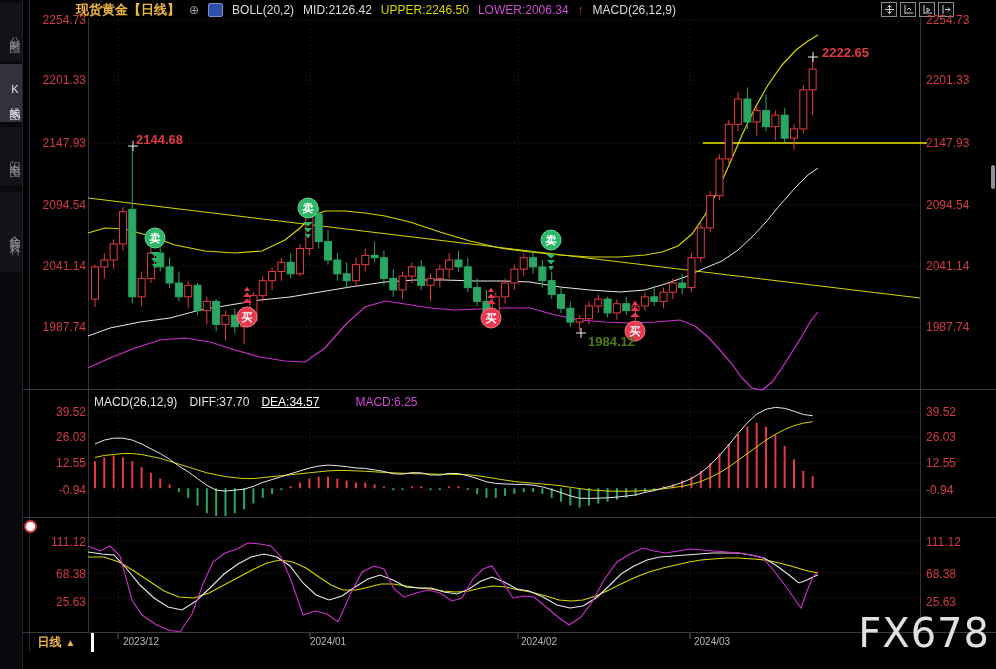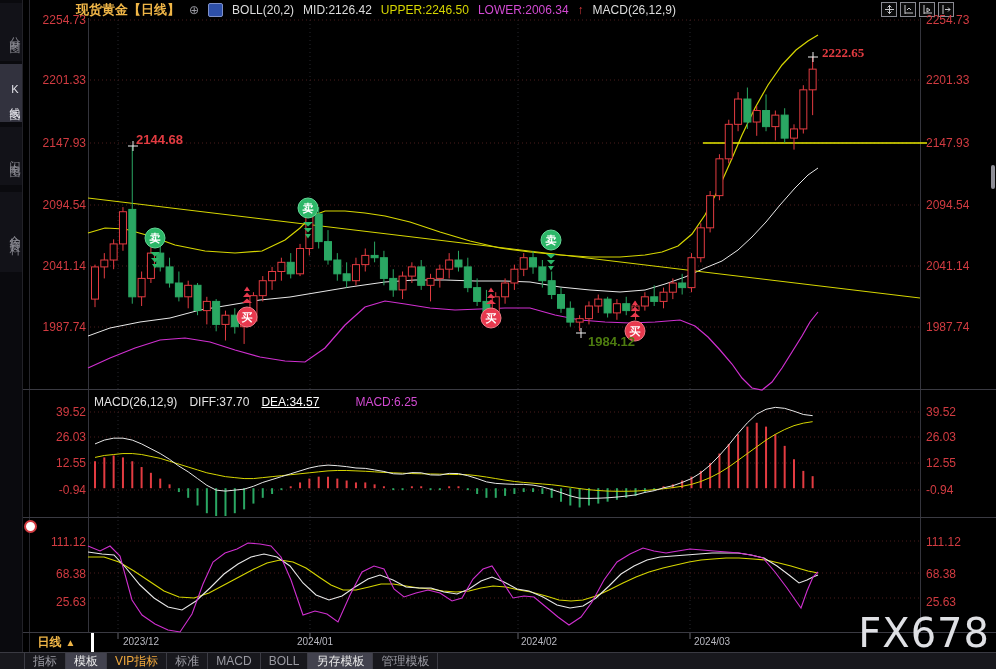--- a/index.html
+++ b/index.html
@@ -407,21 +407,21 @@
   <div class="yl" style="top:259px;">2041.14</div>
   <div class="yl" style="top:320px;">1987.74</div>
   <div class="yr" style="top:13px;">2254.73</div>
   <div class="yr" style="top:73px;">2201.33</div>
   <div class="yr" style="top:136px;">2147.93</div>
   <div class="yr" style="top:198px;">2094.54</div>
   <div class="yr" style="top:259px;">2041.14</div>
   <div class="yr" style="top:320px;">1987.74</div>
 
   <div class="ann" style="left:136px;top:132px;">2144.68</div>
-  <div class="ann" style="left:822px;top:45px;font-family:Liberation Serif, serif;">2222.65</div>
+  <div class="ann" style="left:822px;top:45px;">2222.65</div>
   <div class="ann green" style="left:588px;top:334px;">1984.12</div>
 
   <div class="phead" style="left:94px;top:395px;">
     <span class="w">MACD(26,12,9)</span>
     <span class="w">DIFF:37.70</span>
     <span class="y">DEA:34.57</span>
     <span class="m">MACD:6.25</span>
   </div>
   <div class="yl" style="top:405px;">39.52</div>
   <div class="yl" style="top:430px;">26.03</div>
@@ -438,29 +438,19 @@
   <div class="yl" style="top:595px;">25.63</div>
   <div class="yr" style="top:535px;">111.12</div>
   <div class="yr" style="top:567px;">68.38</div>
   <div class="yr" style="top:595px;">25.63</div>
 
   <div id="period-box" class="abs">
     <span>日线</span>
     <span style="font-size:10px;">▲</span>
   </div>
   <div class="xdate" style="left:123px;">2023/12</div>
-  <div class="xdate" style="left:297px;">2024/01</div>
+  <div class="xdate" style="left:310px;">2024/01</div>
   <div class="xdate" style="left:521px;">2024/02</div>
   <div class="xdate" style="left:694px;">2024/03</div>
   <div id="watermark" class="abs">FX678</div>
   <div id="scrollthumb" class="abs"></div>
 
-  <div id="tabbar" class="abs">
-    <div class="tab">指标</div>
-    <div class="tab active">模板</div>
-    <div class="tab vip">VIP指标</div>
-    <div class="tab">标准</div>
-    <div class="tab">MACD</div>
-    <div class="tab">BOLL</div>
-    <div class="tab active">另存模板</div>
-    <div class="tab">管理模板</div>
-  </div>
 </div>
 
 </body></html>

